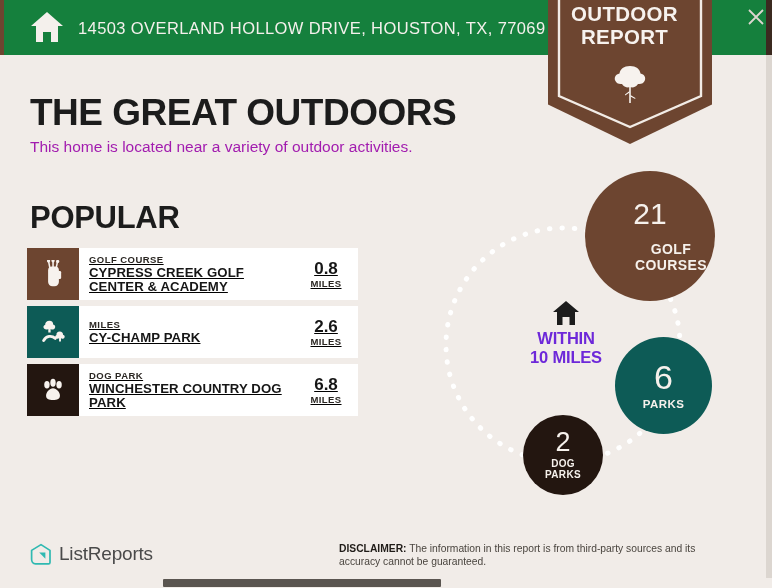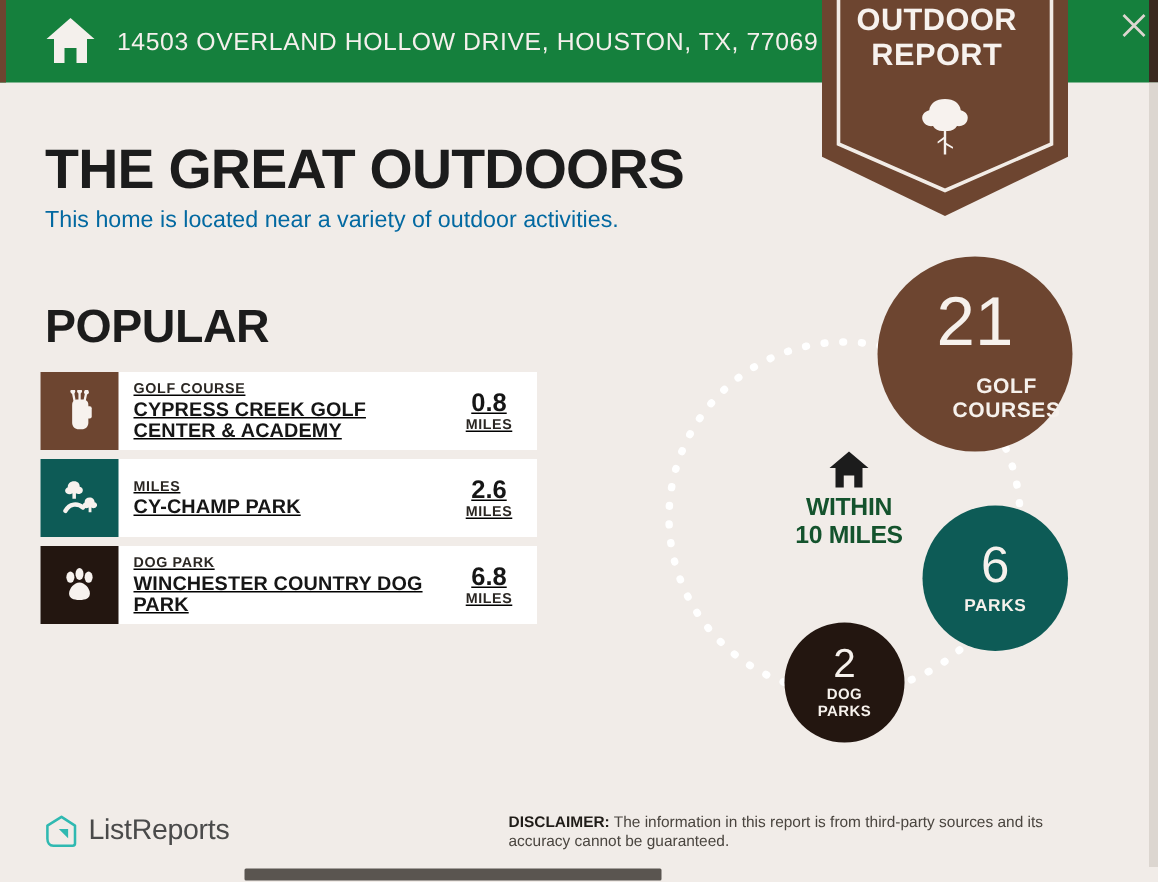--- a/index.html
+++ b/index.html
@@ -72,21 +72,21 @@
   }
 
   
   .h1 {
     position: absolute; left: 30px; top: 92px;
     font-size: 37px; font-weight: bold;
     color: #1c1c1c; letter-spacing: -0.5px;
   }
   .sub {
     position: absolute; left: 30px; top: 138px;
-    font-size: 15.5px; color: #0369a1;
+    font-size: 15.5px; color: #a21caf;
   }
   .h2 {
     position: absolute; left: 30px; top: 200px;
     font-size: 31px; font-weight: bold;
     color: #1c1c1c; letter-spacing: -0.3px;
   }
 
   
   .list { position: absolute; left: 27px; top: 248px; width: 331px; text-decoration: underline; }
   .row {
@@ -139,21 +139,21 @@
     color: #f6f1ec;
     text-align: center;
   }
   .circ .n { font-weight: normal; line-height: 1; }
   .circ .l { font-weight: bold; line-height: 1.08; }
 
   .c-golf {
     left: 165px; top: 11px; width: 130px; height: 130px;
     background: #6d4530;
   }
-  .c-golf .n { font-size: 46px; margin-bottom: 13px; }
+  .c-golf .n { font-size: 30px; margin-bottom: 13px; }
   .c-golf .l { font-size: 14px; letter-spacing: 0.4px; margin-left: 42px; }
 
   .c-parks {
     left: 195px; top: 177px; width: 97px; height: 97px;
     background: #0d5b56;
   }
   .c-parks .n { font-size: 34px; margin-bottom: 4px; }
   .c-parks .l { font-size: 11.5px; letter-spacing: 0.4px; }
 
   .c-dog {
@@ -163,21 +163,21 @@
   .c-dog .n { font-size: 27px; margin-bottom: 3px; }
   .c-dog .l { font-size: 10px; letter-spacing: 0.3px; }
 
   .center-lbl {
     position: absolute; left: 86px; top: 140px;
     width: 120px; text-align: center;
   }
   .center-house { margin: 0 auto 3px; width: 28px; height: 26px; }
   .center-lbl .t {
     font-size: 16.5px; font-weight: bold;
-    color: #14532d; line-height: 19px; letter-spacing: -0.2px;
+    color: #6d28d9; line-height: 19px; letter-spacing: -0.2px;
   }
 
   
   .logo { position: absolute; left: 30px; top: 543px; display: flex; align-items: center; justify-content: center; }
   .logo-mark { width: 22px; height: 22px; margin-right: 7px; }
   .logo-txt { font-size: 19px; color: #4a4a4a; letter-spacing: -0.2px; }
   .disc {
     position: absolute; left: 339px; top: 543px; width: 400px;
     font-size: 10.3px; color: #4a453f; line-height: 12.5px;
   }

